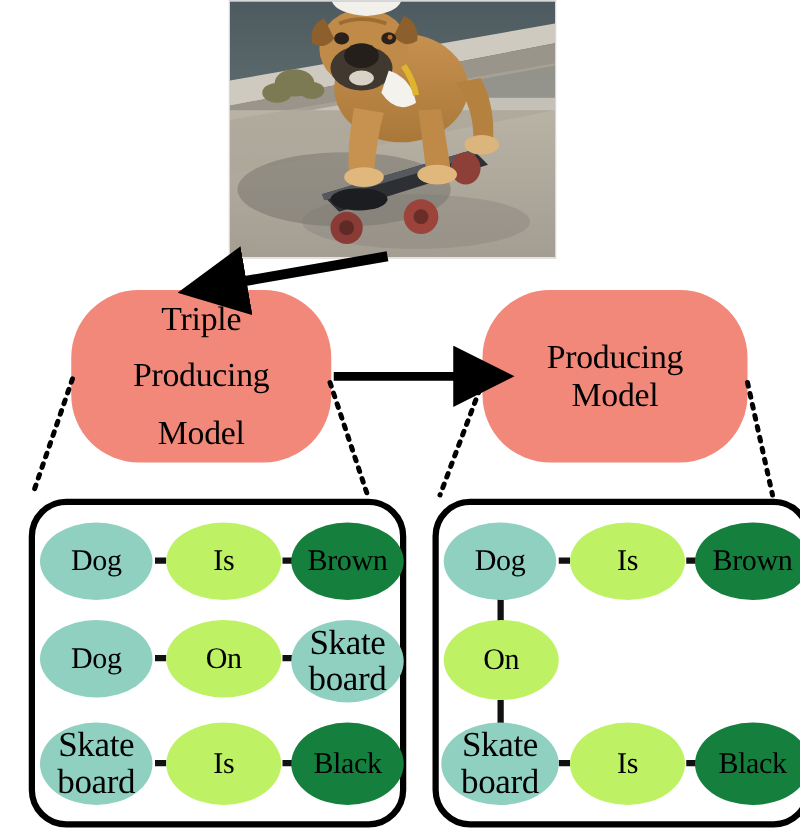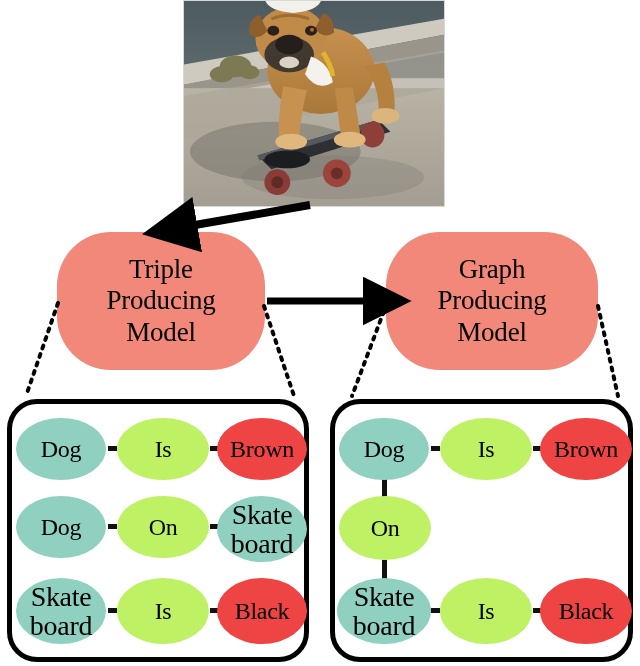--- a/index.html
+++ b/index.html
@@ -36,38 +36,39 @@
     display: flex;
     flex-direction: column;
     align-items: center;
     justify-content: center;
     color: #000;
     font-size: 27px;
     line-height: 1.16;
     text-align: center;
     letter-spacing: -0.2px;
   }
-  #model-triple { left: 57px;  top: 232px; width: 208px; height: 138px; }
+  #model-triple { left: 57px;  top: 232px; width: 208px; height: 138px; gap: 14px; }
   #model-graph  { left: 386px; top: 232px; width: 212px; height: 138px; }
 
   
   #connector-layer {
     position: absolute;
     left: 0; top: 0;
     width: 640px; height: 666px;
     pointer-events: none;
   }
 
   
   .output-panel {
     position: absolute;
     border: 5px solid #000;
     border-radius: 30px;
     background: #ffffff;
     box-sizing: border-box;
+    margin-left: 16px;
   }
   #panel-triples { left: 7px;   top: 399px; width: 302px; height: 263px; }
   #panel-graph   { left: 330px; top: 399px; width: 303px; height: 263px; }
 
   
   .node {
     position: absolute;
     display: flex;
     align-items: center;
     justify-content: center;
@@ -75,21 +76,21 @@
     border-radius: 50%;
     color: #000;
     font-size: 24px;
     line-height: 1.02;
     letter-spacing: -0.3px;
     box-sizing: border-box;
   }
   .node.two-line { font-size: 28px; line-height: 1.05; }
   .node-entity    { background: #8fd0c1; }
   .node-predicate { background: #bef264; }
-  .node-attribute { background: #ef4444; }
+  .node-attribute { background: #15803d; }
 
   .link-dash {
     position: absolute;
     background: #111;
   }
   .link-h { width: 9px; height: 5px; }
 </style>
 </head>
 <body>
 
@@ -170,21 +171,20 @@
   </svg>
 </div>
 
 <div class="model-box" id="model-triple">
   <span>Triple</span>
   <span>Producing</span>
   <span>Model</span>
 </div>
 
 <div class="model-box" id="model-graph">
-  <span>Graph</span>
   <span>Producing</span>
   <span>Model</span>
 </div>
 
 <svg id="connector-layer" viewBox="0 0 640 666">
   <defs>
     <marker id="arrowhead" markerWidth="7" markerHeight="7" refX="3.2" refY="3.5" orient="auto">
       <polygon points="0,0 7,3.5 0,7" fill="#000"></polygon>
     </marker>
   </defs>

